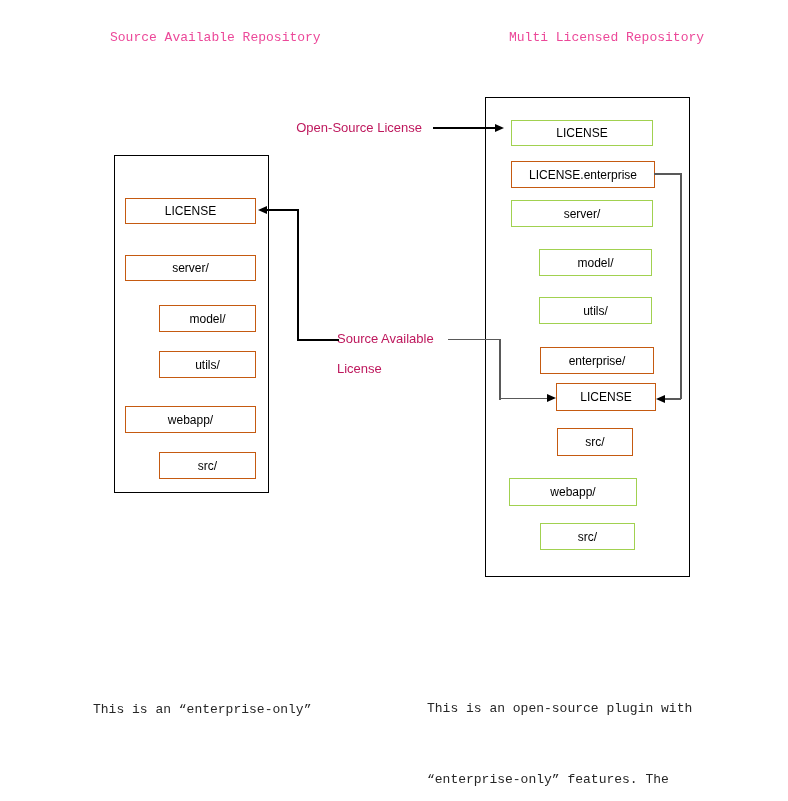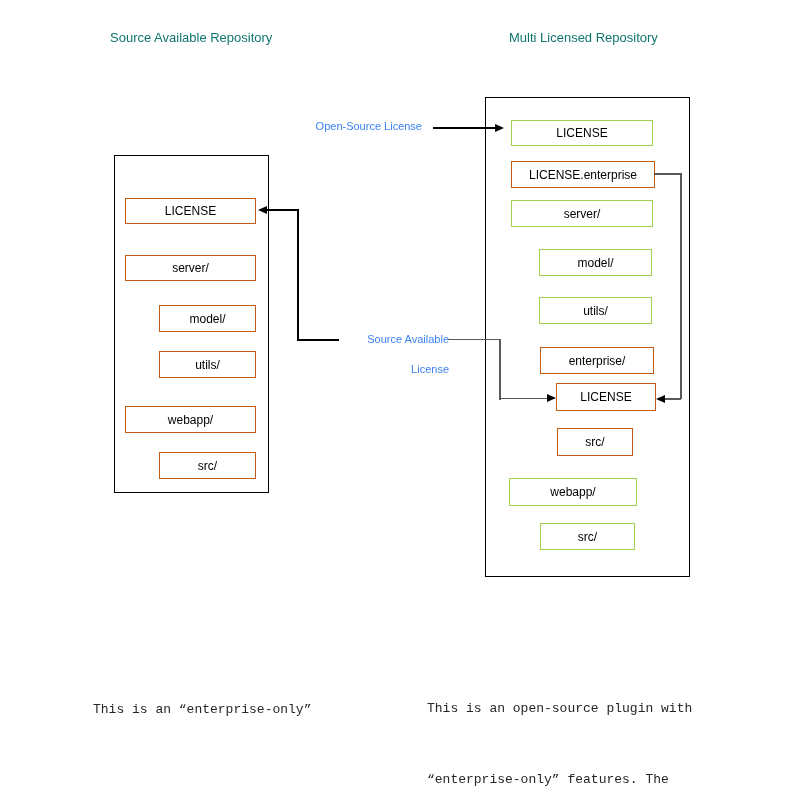--- a/index.html
+++ b/index.html
@@ -5,41 +5,42 @@
   html,body{margin:0;padding:0;background:#fff;}
   #canvas{
     position:relative;
     width:788px;height:801px;
     background:#ffffff;
     font-family:"Liberation Sans",sans-serif;
     overflow:hidden;
   }
   .title{
     position:absolute;
-    font-size:13px;color:#0f766e;
+    font-size:13px;color:#ec4899;
     white-space:nowrap;
+    font-family:Liberation Mono, monospace;
   }
   .repo{
     position:absolute;
     border:1.5px solid #000;
     background:#fff;
   }
   .box{
     position:absolute;
     background:#fff;
     border:1.5px solid #000;
     display:flex;align-items:center;justify-content:center;
     font-size:12px;color:#000;
     white-space:nowrap;
   }
   .box.orange{border-color:#C55A11;}
   .box.green{border-color:#A1D150;}
   .lbl{
     position:absolute;
-    font-size:11px;color:#3b82f6;
+    font-size:13px;color:#be185d;
     white-space:nowrap;
   }
   .seg{position:absolute;background:#000;}
   .seg.gray{background:#595959;}
   .ah{position:absolute;width:0;height:0;}
   .ah.right{
     border-top:4.5px solid transparent;
     border-bottom:4.5px solid transparent;
     border-left:9px solid #000;
   }
@@ -115,21 +116,21 @@
       <span>webapp/</span>
     </div>
   <div class="box green" style="left:540px;top:523px;width:93px;height:25px;">
       <span>src/</span>
     </div>
 
   <div class="lbl" style="left:296px;top:120px;width:126px;text-align:right;">Open-Source License</div>
   <div class="seg" style="left:433px;top:127px;width:63px;height:1.5px;"></div>
   <div class="ah right" style="left:495px;top:123.5px;"></div>
 
-  <div class="lbl" style="left:337px;top:324px;width:112px;text-align:right;line-height:30px;">
+  <div class="lbl" style="left:337px;top:324px;width:112px;text-align:left;line-height:30px;">
     <div>Source Available</div>
     <div>License</div>
   </div>
 
   <div class="ah left" style="left:258px;top:205.5px;"></div>
   <div class="seg" style="left:266px;top:209px;width:32px;height:1.5px;"></div>
   <div class="seg" style="left:297px;top:209px;width:1.5px;height:131px;"></div>
   <div class="seg" style="left:297px;top:339px;width:42px;height:1.5px;"></div>
 
   <div class="seg gray" style="left:448px;top:338.5px;width:52px;height:1.5px;"></div>

